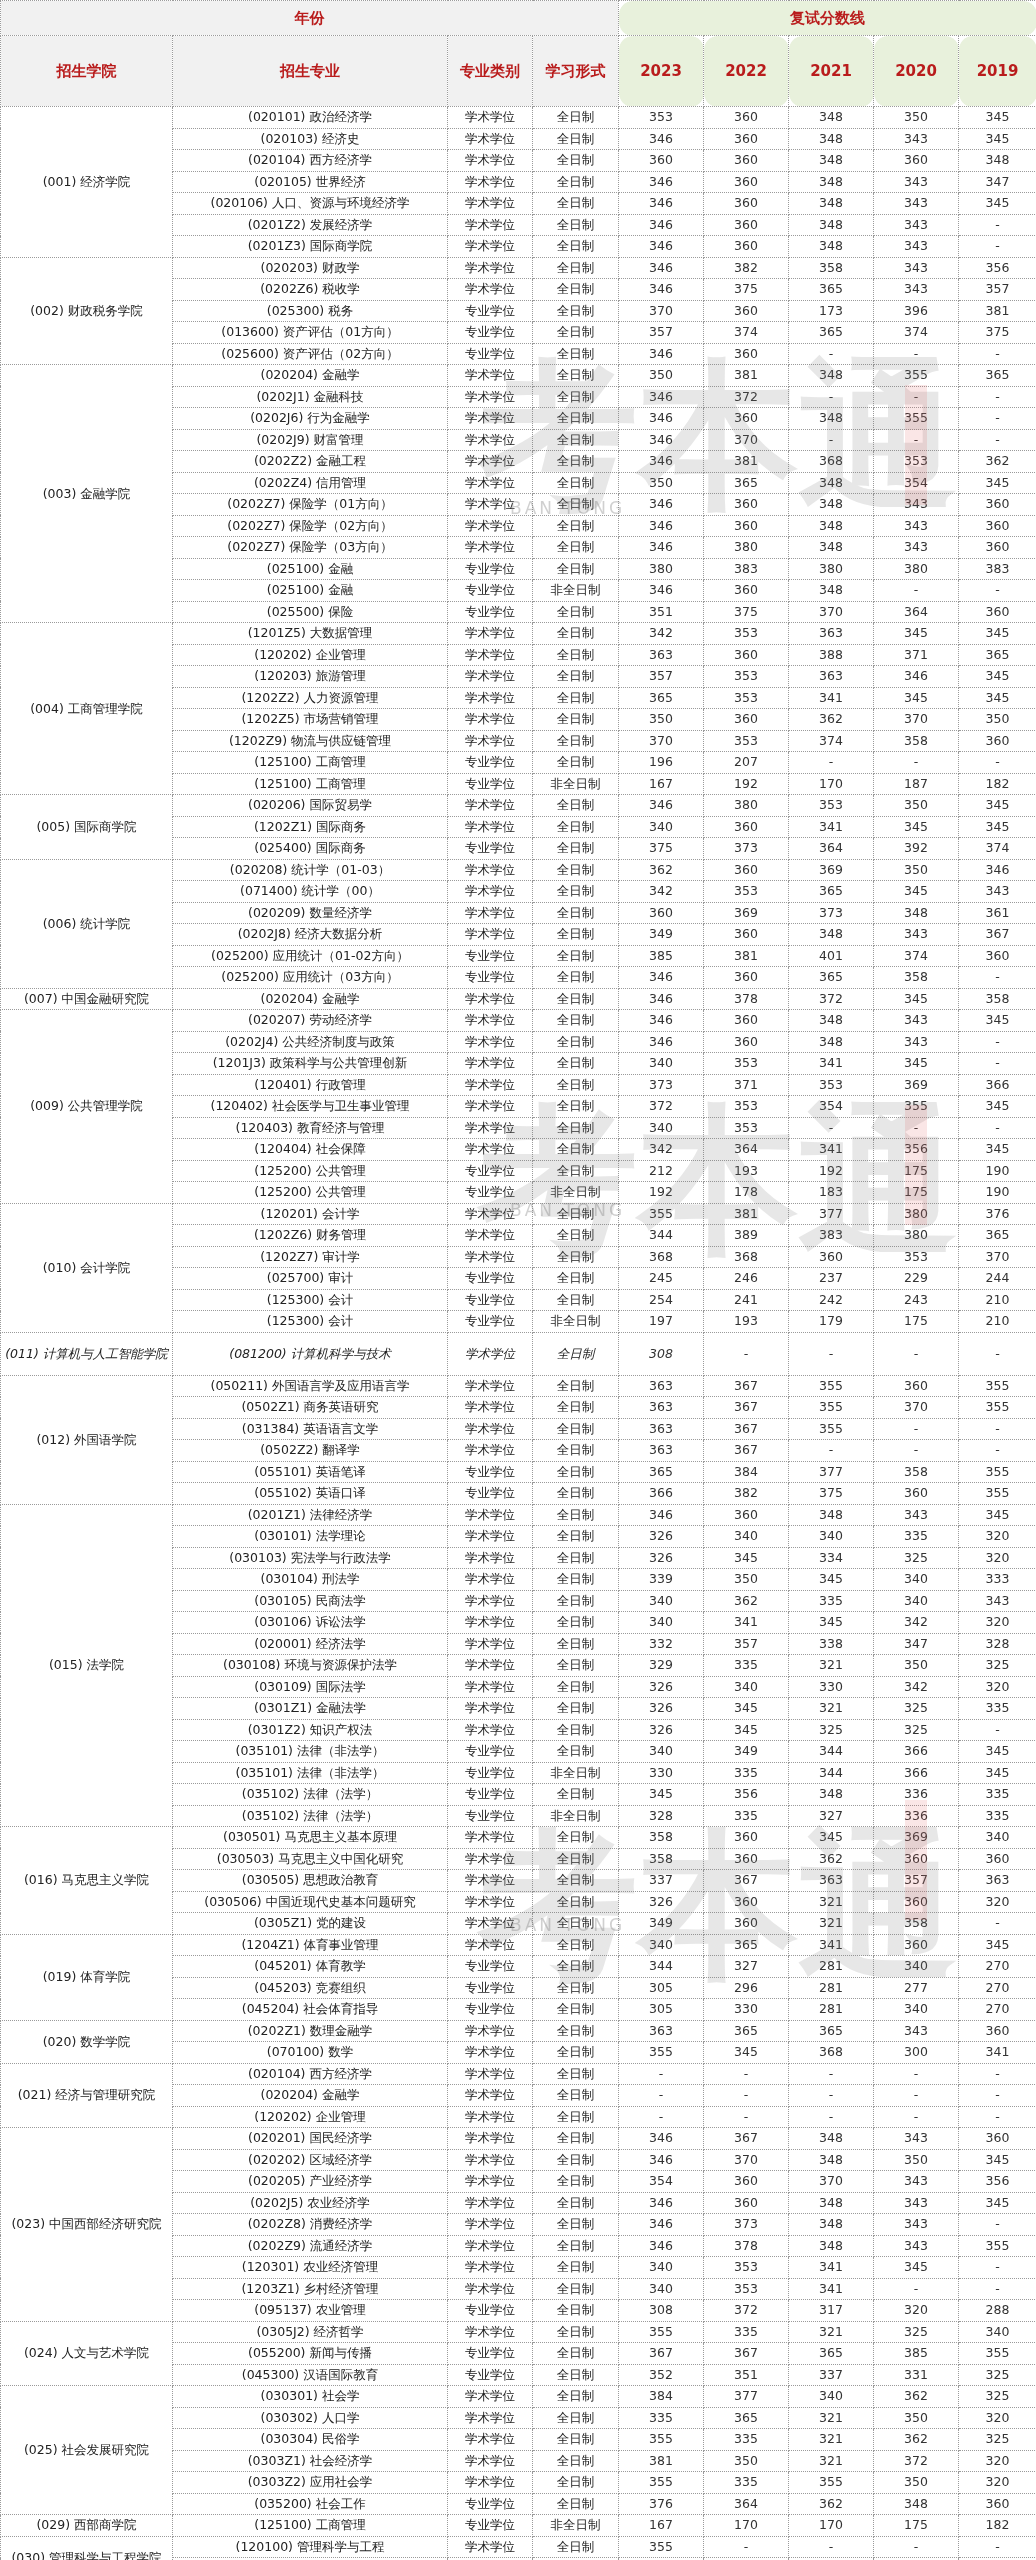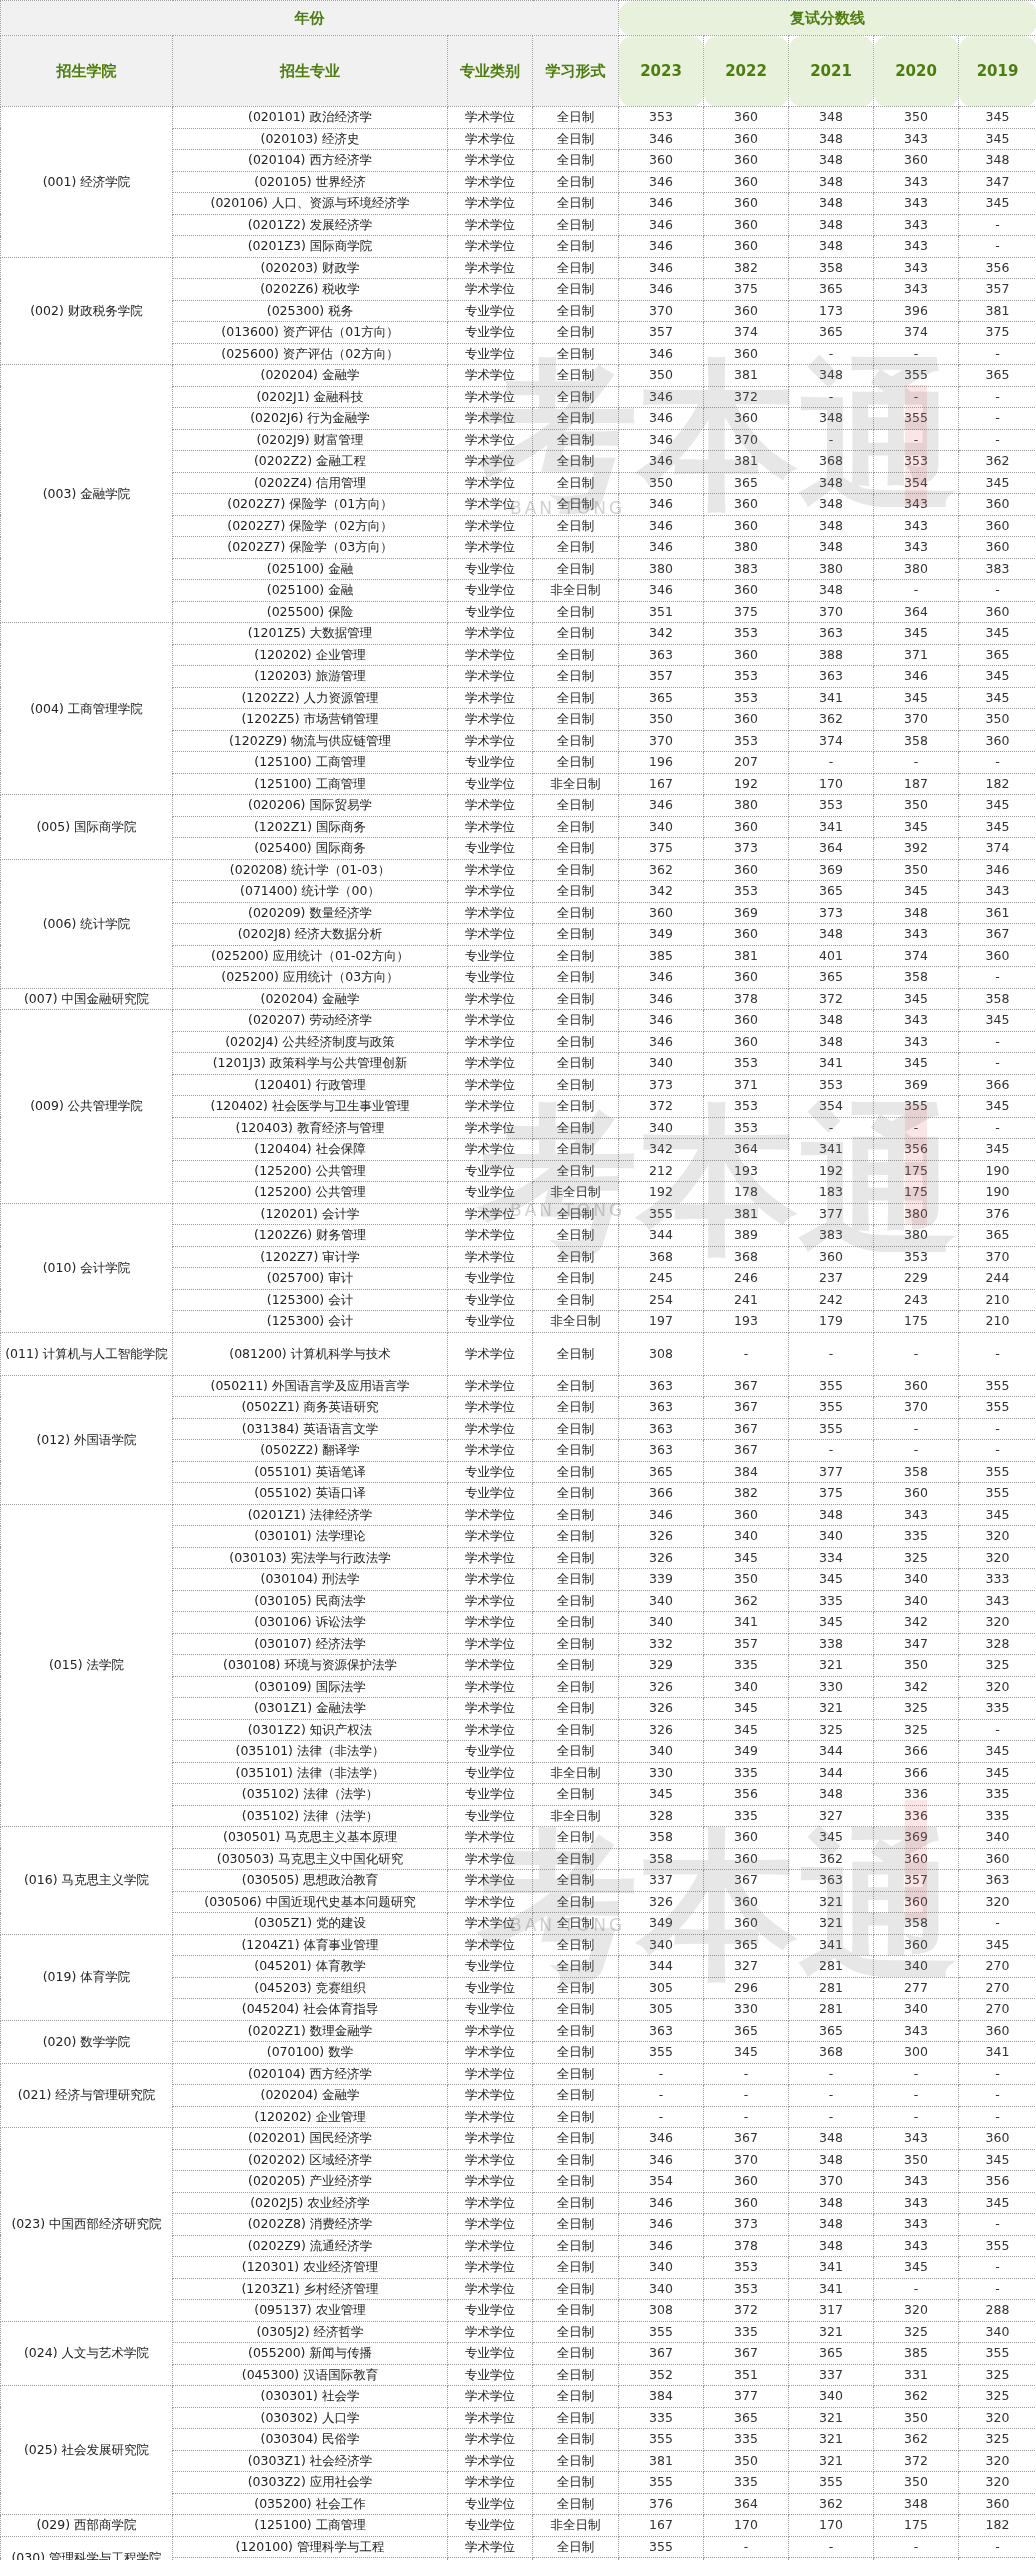--- a/index.html
+++ b/index.html
@@ -6,27 +6,27 @@
   body { width: 1036px; height: 2560px; overflow: hidden; font-family: "DejaVu Sans", "Liberation Sans", sans-serif; color: #222; }
   table.score-table { border-collapse: collapse; table-layout: fixed; width: 1036px; }
   table.score-table td, table.score-table th {
     border: 1px dotted #9a9a9a;
     padding: 0;
     text-align: center;
     vertical-align: middle;
     overflow: hidden;
     white-space: nowrap;
   }
-  th { font-weight: bold; font-size: 15px; color: #4d7c0f; }
+  th { font-weight: bold; font-size: 15px; color: #b91c1c; }
   th.gray { background: #f1f1f1; }
   th.green { background: #e8f1dc; border-radius: 14px; }
   tr.h1 th { height: 34px; }
   tr.h2 th { height: 70px; }
   tr.data td { height: 20.5px; font-size: 12.5px; line-height: 20px; }
-  tr.data.tall td { height: 42px; }
+  tr.data.tall td { height: 42px; font-style: italic; }
   td.college { font-size: 13px; white-space: normal; line-height: 18px; padding: 0 2px; }
   td.major { text-align: left; padding-left: 5px; font-size: 12.5px; }
   td.num { font-size: 12.5px; color: #333; }
   td.type, td.mode { font-size: 12.5px; }
   .watermark { position: absolute; pointer-events: none; font-size: 160px; font-weight: bold; color: rgba(120,120,120,0.18); font-family: "DejaVu Serif", serif; margin-left: 8px; }
   .wm-sub { position: absolute; pointer-events: none; font-size: 17px; letter-spacing: 3px; color: rgba(120,120,120,0.35); }
   .wm-seal { position: absolute; pointer-events: none; width: 22px; height: 120px; background: rgba(220,90,90,0.15); }
 </style>
 </head>
 <body>
@@ -768,21 +768,21 @@
           <td class="major">(030106) 诉讼法学</td>
           <td class="type">学术学位</td>
           <td class="mode">全日制</td>
           <td class="num">340</td>
           <td class="num">341</td>
           <td class="num">345</td>
           <td class="num">342</td>
           <td class="num">320</td>
         </tr>
         <tr class="data">
-          <td class="major">(030107) 经济法学</td>
+          <td class="major">(020001) 经济法学</td>
           <td class="type">学术学位</td>
           <td class="mode">全日制</td>
           <td class="num">332</td>
           <td class="num">357</td>
           <td class="num">338</td>
           <td class="num">347</td>
           <td class="num">328</td>
         </tr>
         <tr class="data">
           <td class="major">(030108) 环境与资源保护法学</td>

